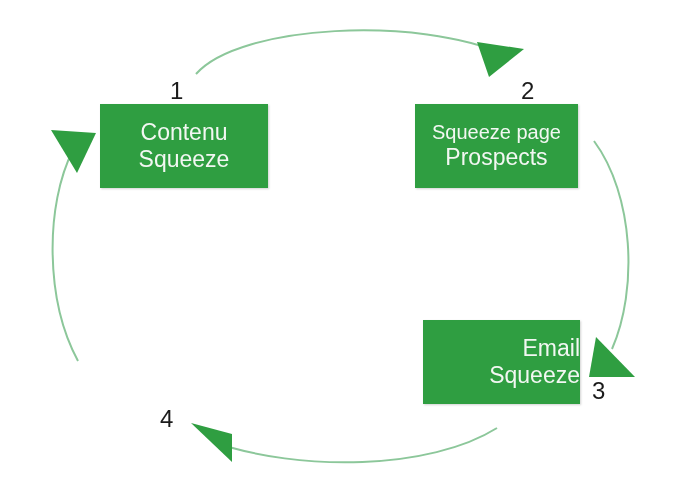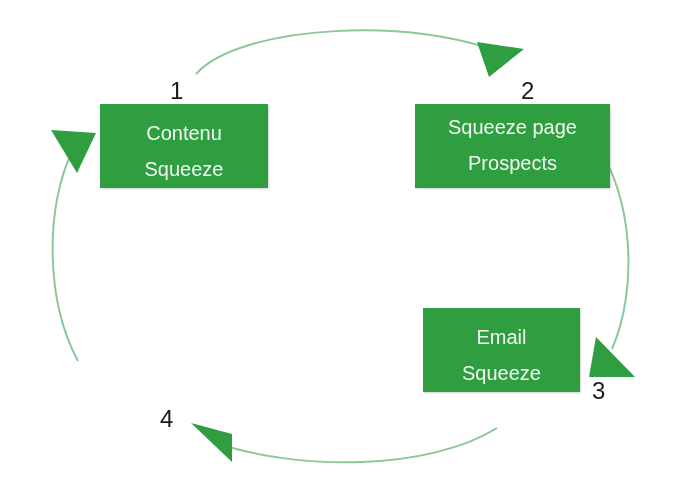--- a/index.html
+++ b/index.html
@@ -33,32 +33,32 @@
     box-shadow: 1px 1px 2px rgba(0,0,0,0.18);
     color: #ffffff;
   }
   .node-line {
     display: block;
     text-align: center;
     line-height: 1.18;
     white-space: nowrap;
     color: #f2f7f2;
   }
-  .line-lg { font-size: 20px; margin-top: 12px; }
+  .line-lg { font-size: 23px; }
   .line-sm { font-size: 20px; }
   .step-num {
     position: absolute;
     font-size: 24px;
     color: #1b1b1b;
     font-family: "Liberation Sans", sans-serif;
     line-height: 1;
   }
   #box-1 { left: 100px; top: 104px; width: 168px; height: 84px; }
-  #box-2 { left: 415px; top: 104px; width: 195px; height: 84px; justify-content: center; }
-  #box-3 { left: 423px; top: 308px; width: 157px; height: 84px; }
+  #box-2 { left: 415px; top: 104px; width: 163px; height: 84px; justify-content: center; }
+  #box-3 { left: 423px; top: 320px; width: 157px; height: 84px; align-items: flex-end; }
   #box-4 { left: 101px; top: 320px; width: 167px; height: 84px; }
   #num-1 { left: 170px; top: 79px; }
   #num-2 { left: 521px; top: 79px; }
   #num-3 { left: 592px; top: 379px; }
   #num-4 { left: 160px; top: 407px; }
 </style>
 </head>
 <body>
 
 <div id="canvas">

